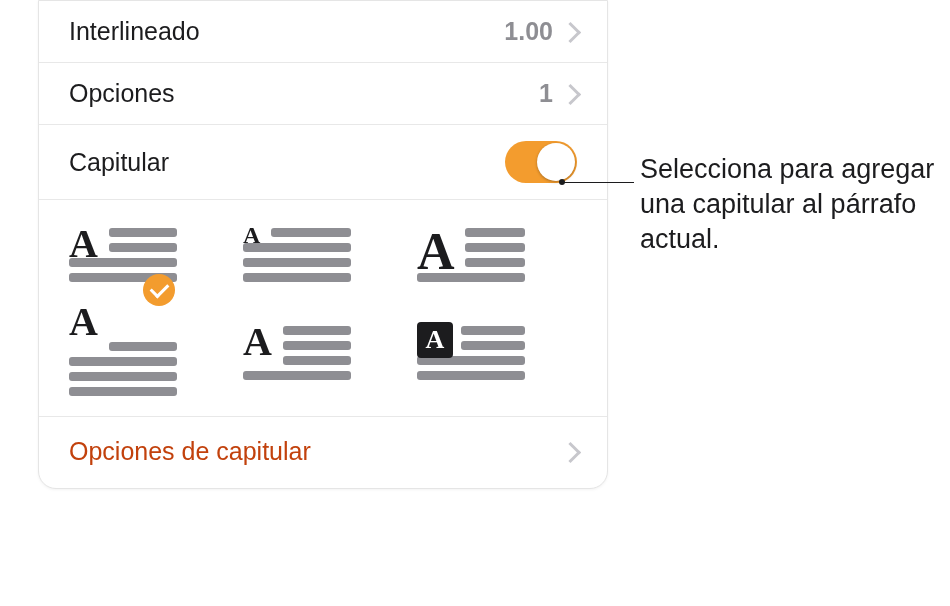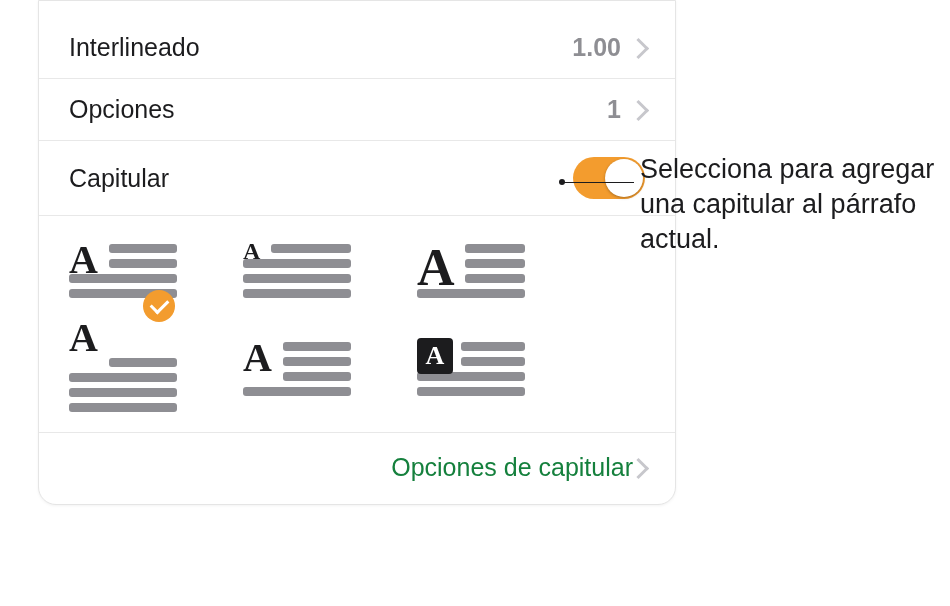--- a/index.html
+++ b/index.html
@@ -7,25 +7,25 @@
       font-family: -apple-system, BlinkMacSystemFont, "Helvetica Neue", Arial, sans-serif;
       background: #ffffff;
       width: 950px;
       height: 606px;
       position: relative;
     }
     .panel {
       position: absolute;
       left: 38px;
       top: 0;
-      width: 638px;
+      width: 570px;
       background: #fff;
       border: 1px solid #e5e5e5;
       border-radius: 0 0 18px 18px;
-      padding: 16px 0 10px 0;
+      padding: 0 0 10px 0;
       box-shadow: 0 1px 3px rgba(0,0,0,0.05);
     }
     .row {
       display: flex;
       align-items: center;
       justify-content: space-between;
       padding: 16px 30px 16px 30px;
       border-bottom: 1px solid #e8e8e8;
       font-size: 25px;
       color: #1c1c1e;
@@ -182,24 +182,24 @@
       font-family: Georgia, serif;
     }
     .style6 .l1 { margin-left: 44px; width: 64px; }
     .style6 .l2 { margin-left: 44px; width: 64px; }
     .style6 .l3 { width: 108px; }
     .style6 .l4 { width: 108px; }
     
     .options-row {
       display: flex;
       align-items: center;
-      justify-content: flex-end;
+      justify-content: space-between;
       padding: 20px 30px 12px 30px;
       font-size: 25px;
-      color: #15803d;
+      color: #c2410c;
     }
     
     .callout-line {
       position: absolute;
       top: 182px;
       left: 562px;
       width: 72px;
       height: 1px;
       background: #1c1c1e;
     }

